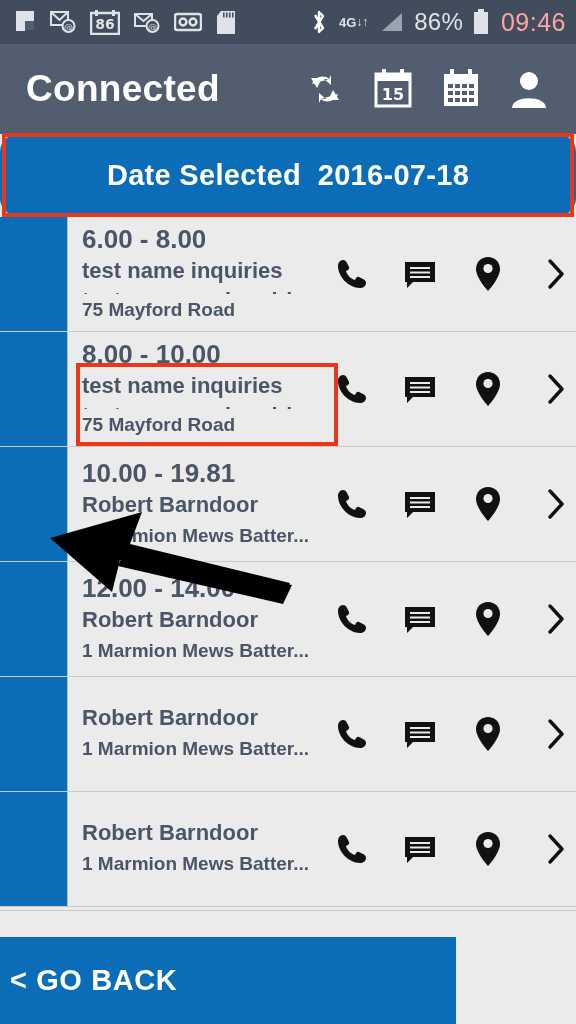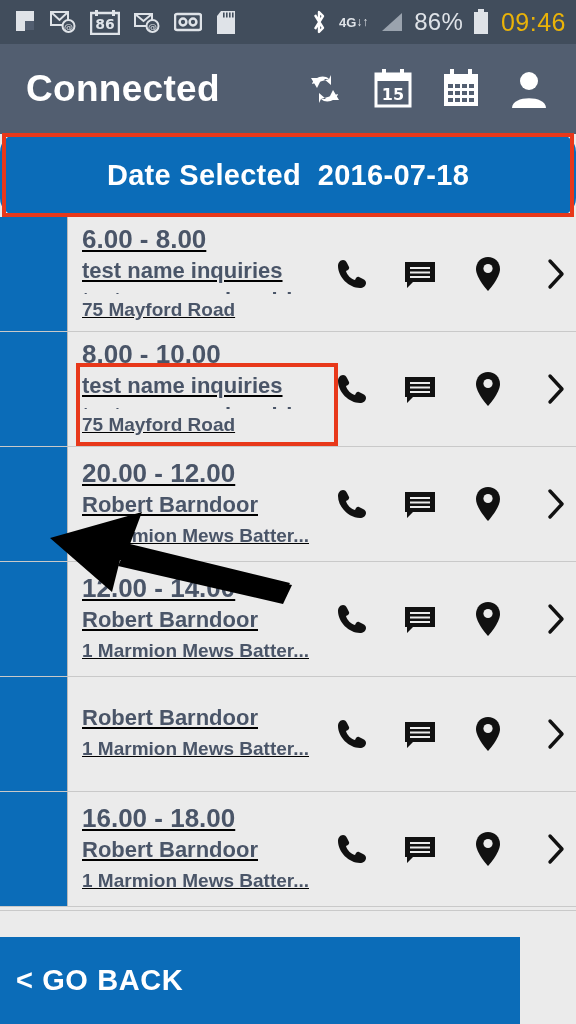--- a/index.html
+++ b/index.html
@@ -14,21 +14,21 @@
   
   .statusbar {
     position: absolute; top: 0; left: 0; width: 576px; height: 44px;
     background: #414d5c; display: flex; align-items: center;
     padding: 0 10px 0 14px;
   }
   .sb-left { display: flex; align-items: center; gap: 14px; flex: 1; }
   .sb-right { display: flex; align-items: center; gap: 10px; }
   .sb-icon { display: inline-flex; align-items: center; justify-content: center; }
   .sb-text { color: #dfe3e8; font-size: 24px; font-weight: 400; letter-spacing: .2px; }
-  .sb-time { color: #eab308; font-size: 25px; font-weight: 400; letter-spacing: .5px; margin-left: 2px;}
+  .sb-time { color: #fca5a5; font-size: 25px; font-weight: 400; letter-spacing: .5px; margin-left: 2px;}
   .sb-4g { display:flex; flex-direction:row; align-items:center; line-height:1; }
   .sb-4g .lbl { color:#dfe3e8; font-size: 13px; font-weight: 700; }
   .sb-4g .arr { color:#dfe3e8; font-size: 12px; font-weight: 700; margin-top:-1px;}
 
   
   .appbar {
     position: absolute; top: 44px; left: 0; width: 576px; height: 90px;
     background: #525e70; display: flex; align-items: center;
     padding: 0 25px 0 26px;
   }
@@ -54,21 +54,21 @@
   }
 
   
   .list { position: absolute; top: 217px; left: 0; width: 576px; height: 693px; background: #ebebeb; }
   .row {
     position: relative; width: 576px; height: 115px;
     display: flex; background: #ebebeb;
     border-bottom: 1px solid #c9c9c9;
   }
   .row-stripe { width: 68px; height: 100%; background: #0b6cb8; border-right: 1px solid #b9b9b9; flex: 0 0 68px; }
-  .row-body { flex: 1; display: flex; align-items: center; position: relative; overflow: hidden; text-decoration: underline; }
+  .row-body { flex: 1; display: flex; align-items: center; position: relative; overflow: hidden; }
   .row-text {
     width: 296px; padding-left: 14px; overflow: hidden; height: 100%;
     display: flex; flex-direction: column; justify-content: center;
   }
   .r-time { color: #4a5568; font-size: 26px; font-weight: 700; line-height: 34px; white-space: nowrap; }
   .r-name {
     color: #4a5568; font-size: 22px; font-weight: 700; line-height: 30px;
     max-height: 38px; overflow: hidden; word-break: break-word;
   }
   .r-addr { color: #4a5568; font-size: 19px; font-weight: 700; line-height: 32px; white-space: nowrap; }
@@ -79,22 +79,22 @@
     position: absolute; top: 363px; left: 76px; width: 262px; height: 83px;
     border: 4px solid #e8381a; pointer-events: none; z-index: 30;
   }
 
   
   .arrow-ann { position: absolute; top: 0; left: 0; width: 576px; height: 1024px; pointer-events: none; z-index: 40; }
 
   
   .gap-strip { position: absolute; top: 910px; left: 0; width: 576px; height: 27px; background: #ebebeb; border-top: 1px solid #c9c9c9; }
   .bottombar {
-    position: absolute; top: 937px; left: 0; width: 520px; height: 87px;
-    background: #0b6cb8; display: flex; align-items: center; padding-left: 16px;
+    position: absolute; top: 937px; left: 0; width: 456px; height: 87px;
+    background: #0b6cb8; display: flex; align-items: center; padding-left: 10px;
   }
   .bottombar .txt { color: #ffffff; font-size: 29px; font-weight: 700; letter-spacing: .6px; }
 </style>
 </head>
 <body>
 
 <div class="phone">
 
   <div class="statusbar">
     <div class="sb-left">
@@ -321,21 +321,21 @@
               </svg>
           </span>
         </div>
       </div>
     </div>
 
     <div class="row">
       <div class="row-stripe"></div>
       <div class="row-body">
         <div class="row-text">
-          <div class="r-time">20.00 - 12.00</div>
+          <div class="r-time">10.00 - 19.81</div>
           <div class="r-name">Robert Barndoor</div>
           <div class="r-addr">1 Marmion Mews  Batter...</div>
         </div>
         <div class="row-icons">
           <span class="ricon">
             <svg width="34" height="34" viewBox="0 0 34 34">
                 <path d="M8 3c2 0 3 1 4 3l2 4c.5 1 0 2-1 3l-2 1c1 4 5 8 9 9l1-2c1-1 2-1.5 3-1l4 2c2 1 3 2 3 4 0 3-3 5-6 5C14 31 3 20 3 9c0-3 2-6 5-6z" fill="#111111"></path>
               </svg>
           </span>
           <span class="ricon">
@@ -437,21 +437,20 @@
               </svg>
           </span>
         </div>
       </div>
     </div>
 
     <div class="row">
       <div class="row-stripe"></div>
       <div class="row-body">
         <div class="row-text">
-          <div class="r-time">16.00 - 18.00</div>
           <div class="r-name">Robert Barndoor</div>
           <div class="r-addr">1 Marmion Mews  Batter...</div>
         </div>
         <div class="row-icons">
           <span class="ricon">
             <svg width="34" height="34" viewBox="0 0 34 34">
                 <path d="M8 3c2 0 3 1 4 3l2 4c.5 1 0 2-1 3l-2 1c1 4 5 8 9 9l1-2c1-1 2-1.5 3-1l4 2c2 1 3 2 3 4 0 3-3 5-6 5C14 31 3 20 3 9c0-3 2-6 5-6z" fill="#111111"></path>
               </svg>
           </span>
           <span class="ricon">

